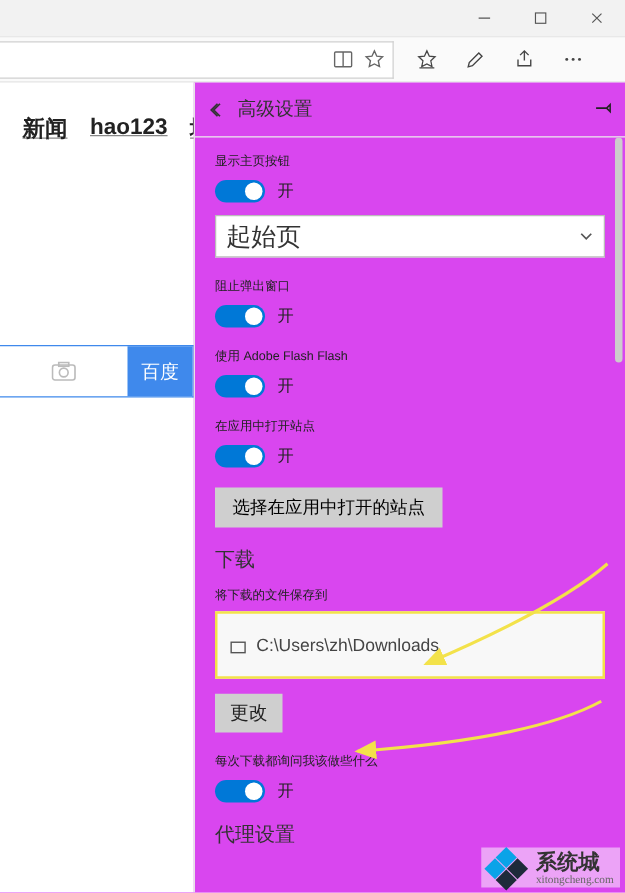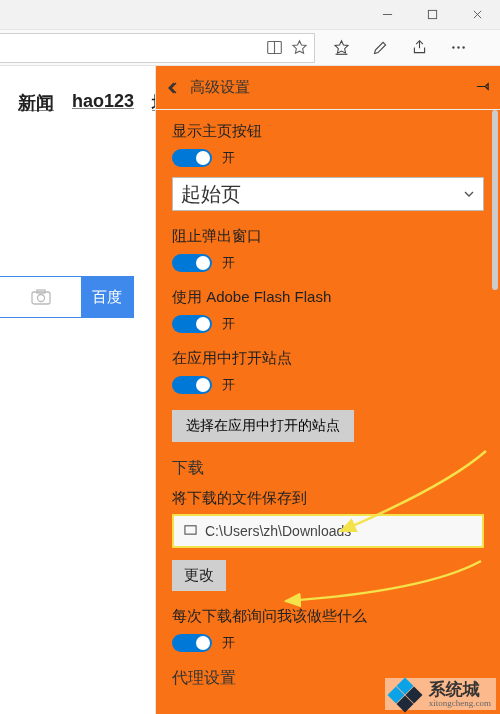--- a/index.html
+++ b/index.html
@@ -69,21 +69,21 @@
     gap: 18px;
     font-size: 18px;
     font-weight: 600;
     color: #222;
   }
   .behind-links span { text-decoration: underline; text-decoration-color: #888; }
   .behind-search {
     position: absolute;
     top: 210px;
     left: 0;
-    width: 134px;
+    width: 155px;
     height: 42px;
     border: 1px solid #3f89ec;
     border-left: none;
     display: flex;
   }
   .behind-search .cam {
     flex: 1;
     display: flex;
     align-items: center;
     justify-content: center;
@@ -106,21 +106,21 @@
     color: #888;
     line-height: 1.8;
   }
   
   .panel {
     position: absolute;
     top: 0;
     left: 155px;
     right: 0;
     bottom: 0;
-    background: #f97316;
+    background: #d946ef;
     border-left: 1px solid #e5e5e5;
     display: flex;
     flex-direction: column;
   }
   .panel-header {
     height: 44px;
     display: flex;
     align-items: center;
     padding: 0 10px;
     border-bottom: 1px solid #eee;
@@ -149,21 +149,21 @@
   }
   .scrollbar-thumb {
     position:absolute;
     width:6px;
     top:0;
     height:180px;
     background:#ccc;
     border-radius:3px;
   }
   .setting-block { margin-bottom: 16px; }
-  .setting-label { font-size: 15px; color: #222; margin-bottom: 8px; }
+  .setting-label { font-size: 10px; color: #222; margin-bottom: 8px; }
   .toggle-row { display:flex; align-items:center; gap:10px; }
   .toggle {
     width: 40px; height: 18px;
     background: #0078d7;
     border-radius: 9px;
     position: relative;
   }
   .toggle::after {
     content:"";
     position:absolute;
@@ -193,23 +193,23 @@
     color:#000;
     font-size:14px;
   }
   .section-title {
     font-size: 16px;
     color:#333;
     margin: 12px 0 10px 0;
   }
   .path-box {
     border:2px solid #f3e24a;
-    padding: 7px 10px;
+    padding: 17px 10px;
     display:flex;
-    align-items:flex-start;
+    align-items:flex-end;
     gap:8px;
     font-size:14px;
     color:#444;
     margin-bottom:12px;
     background:#f8f8f8;
   }
   .path-box svg { width:13px; height:13px; color:#555; flex-shrink:0; }
   .change-btn {
     display:inline-block;
     padding: 6px 12px;

